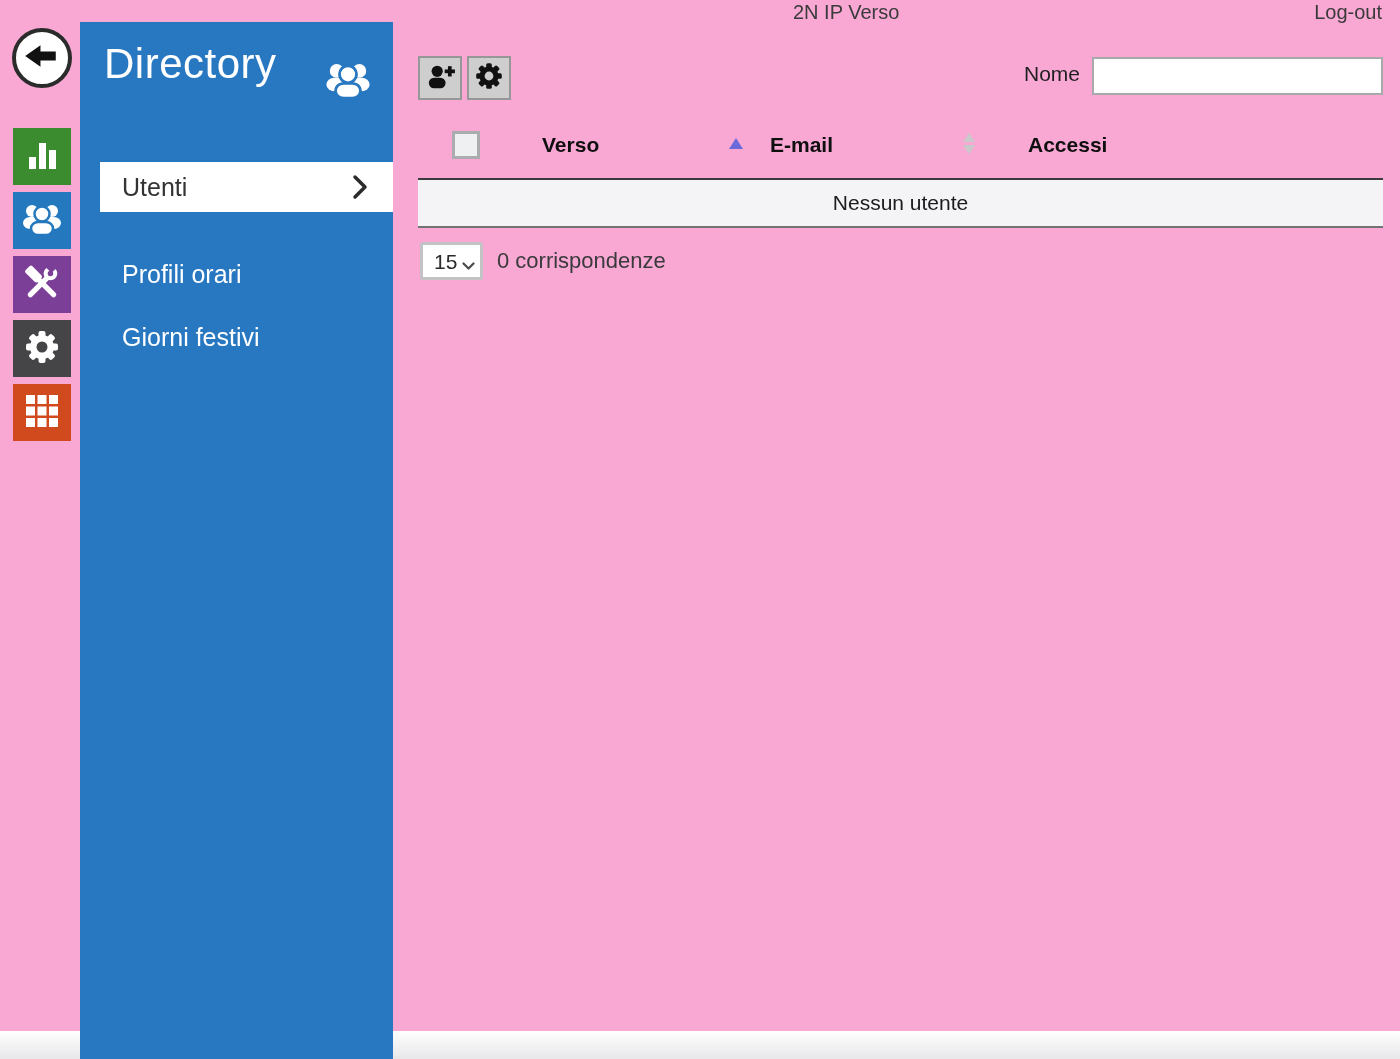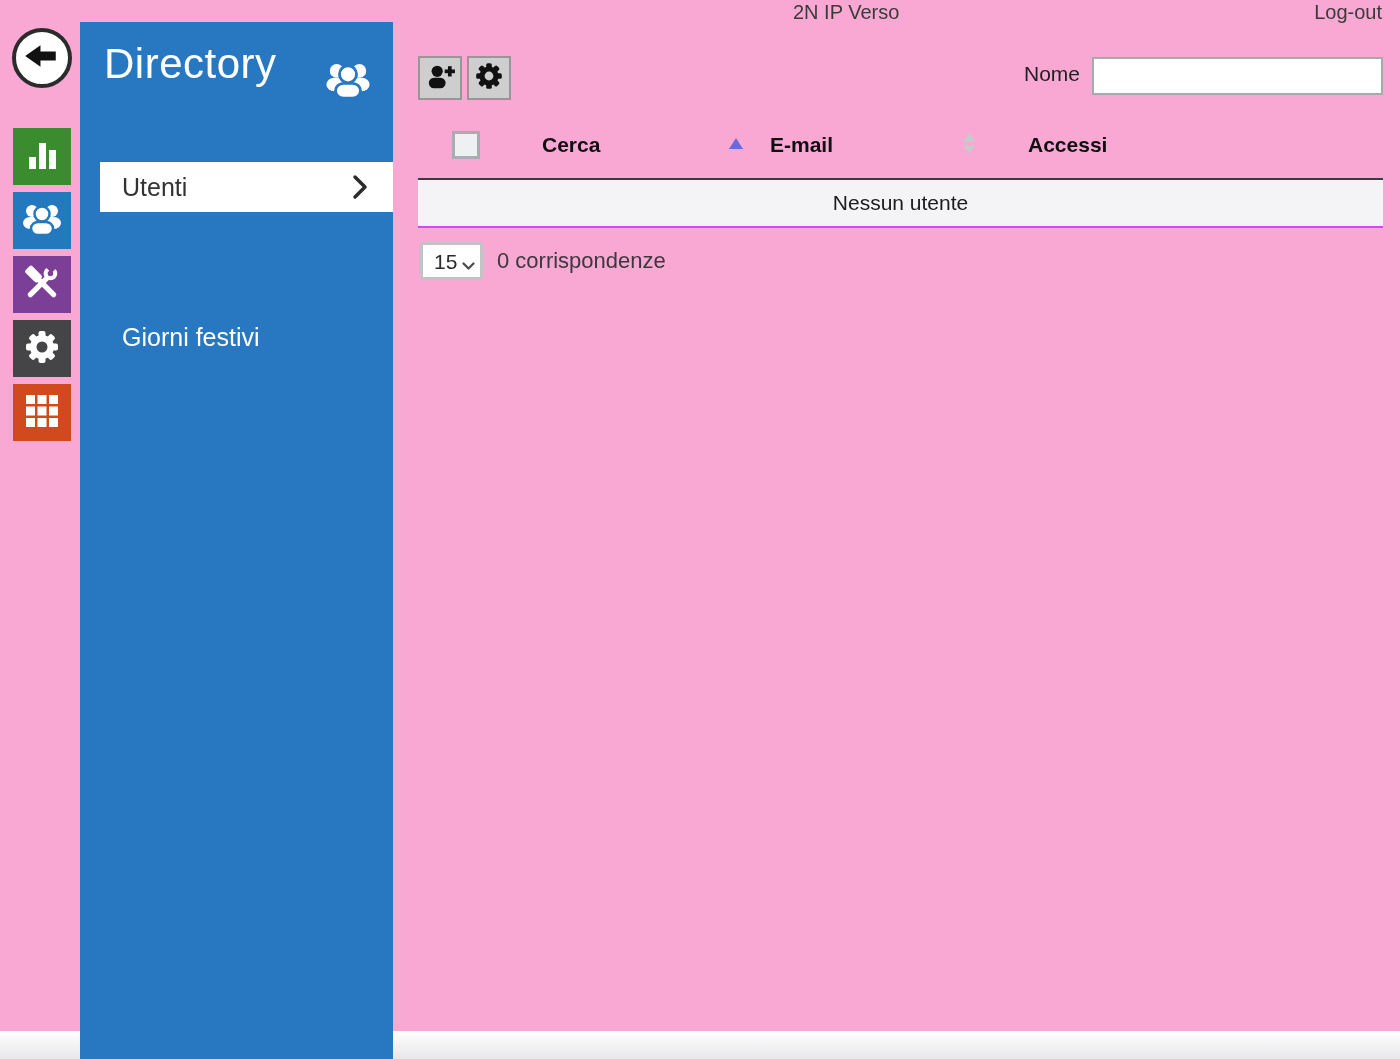--- a/index.html
+++ b/index.html
@@ -67,21 +67,21 @@
     border-left:7px solid transparent; border-right:7px solid transparent;
     border-bottom:11px solid #6c69da; z-index:2; }
   .sort-both { position:absolute; left:963px; top:133px; z-index:2; }
   .sort-both .up { width:0; height:0; border-left:6px solid transparent; border-right:6px solid transparent;
     border-bottom:9px solid #c9c9cb; margin-bottom:3px; }
   .sort-both .down { width:0; height:0; border-left:6px solid transparent; border-right:6px solid transparent;
     border-top:9px solid #c9c9cb; }
 
   
   .empty-row { position:absolute; left:418px; top:178px; width:965px; height:50px;
-    background:#f4f4f6; border-top:2px solid #3b3b3d; border-bottom:2px solid #d946ef;
+    background:#f4f4f6; border-top:2px solid #3b3b3d; border-bottom:2px solid #737373;
     display:flex; align-items:center; justify-content:center; z-index:2; }
   .empty-row span { font-size:21px; color:#1c1c1e; }
 
   
   .page-size-wrap { position:absolute; left:420px; top:242px; width:63px; height:38px; z-index:2; }
   .page-size { width:63px; height:38px; border:3px solid #c3c3c5; border-radius:3px; background:#fff;
     font-size:21px; color:#2b2b2b; padding:0 0 0 11px; appearance:none; -webkit-appearance:none; -moz-appearance:none;
     font-family:"Liberation Sans","DejaVu Sans",sans-serif; cursor:pointer; }
   .page-size-chev { position:absolute; right:8px; top:15px; pointer-events:none; }
   .matches { position:absolute; left:497px; top:248px; font-size:22px; color:#3a3a3c; z-index:2; }
@@ -197,20 +197,23 @@
     </div>
 
     <div class="menu-item active mi-0">
       <span class="lbl">Utenti</span>
       <span class="chev">
         <svg width="18" height="26" viewBox="0 0 18 26">
             <polyline points="4,3 14,13 4,23" fill="none" stroke="#2b2b2b" stroke-width="3.5" stroke-linecap="round" stroke-linejoin="round"></polyline>
           </svg>
       </span>
     </div>
+    <div class="menu-item mi-1">
+      <span class="lbl">Profili orari</span>
+    </div>
     <div class="menu-item mi-2">
       <span class="lbl">Giorni festivi</span>
     </div>
   </div>
 
   <div class="tool-btn add">
     <span>
       <svg width="30" height="28" viewBox="0 0 32 30">
         <circle cx="13" cy="10" r="6" fill="#111"></circle>
         <rect x="4" y="17" width="18" height="11" rx="5.5" fill="#111"></rect>
@@ -231,21 +234,21 @@
         </g>
         <circle cx="20" cy="20" r="5.5" fill="#cecece"></circle>
       </svg>
     </span>
   </div>
 
   <div class="search-label">Nome</div>
   <input class="search-input" type="text" placeholder="" style="">
 
   <div class="hdr-checkbox"></div>
-  <div class="col-hdr col-nome">Cerca</div>
+  <div class="col-hdr col-nome">Verso</div>
   <div class="sort-asc"></div>
   <div class="col-hdr col-email">E-mail</div>
   <div class="sort-both">
     <div class="up"></div>
       <div class="down"></div>
   </div>
   <div class="col-hdr col-accessi">Accessi</div>
 
   <div class="empty-row">
     <span>Nessun utente</span>

